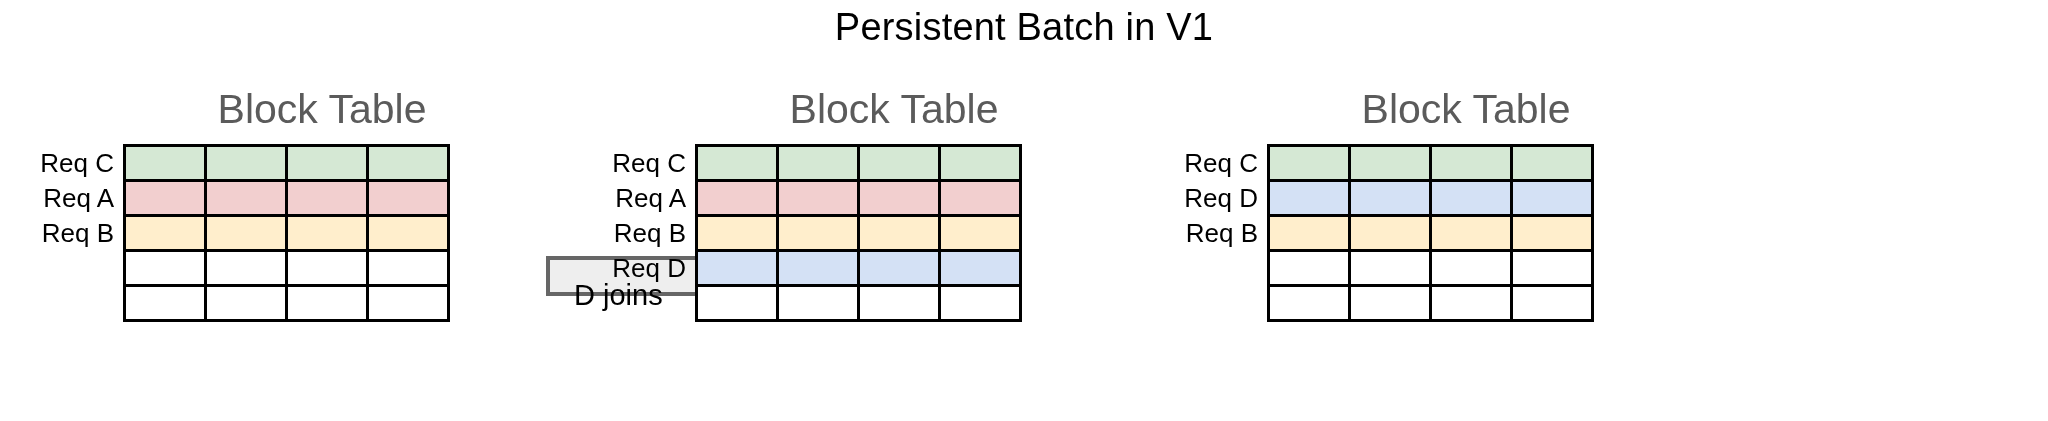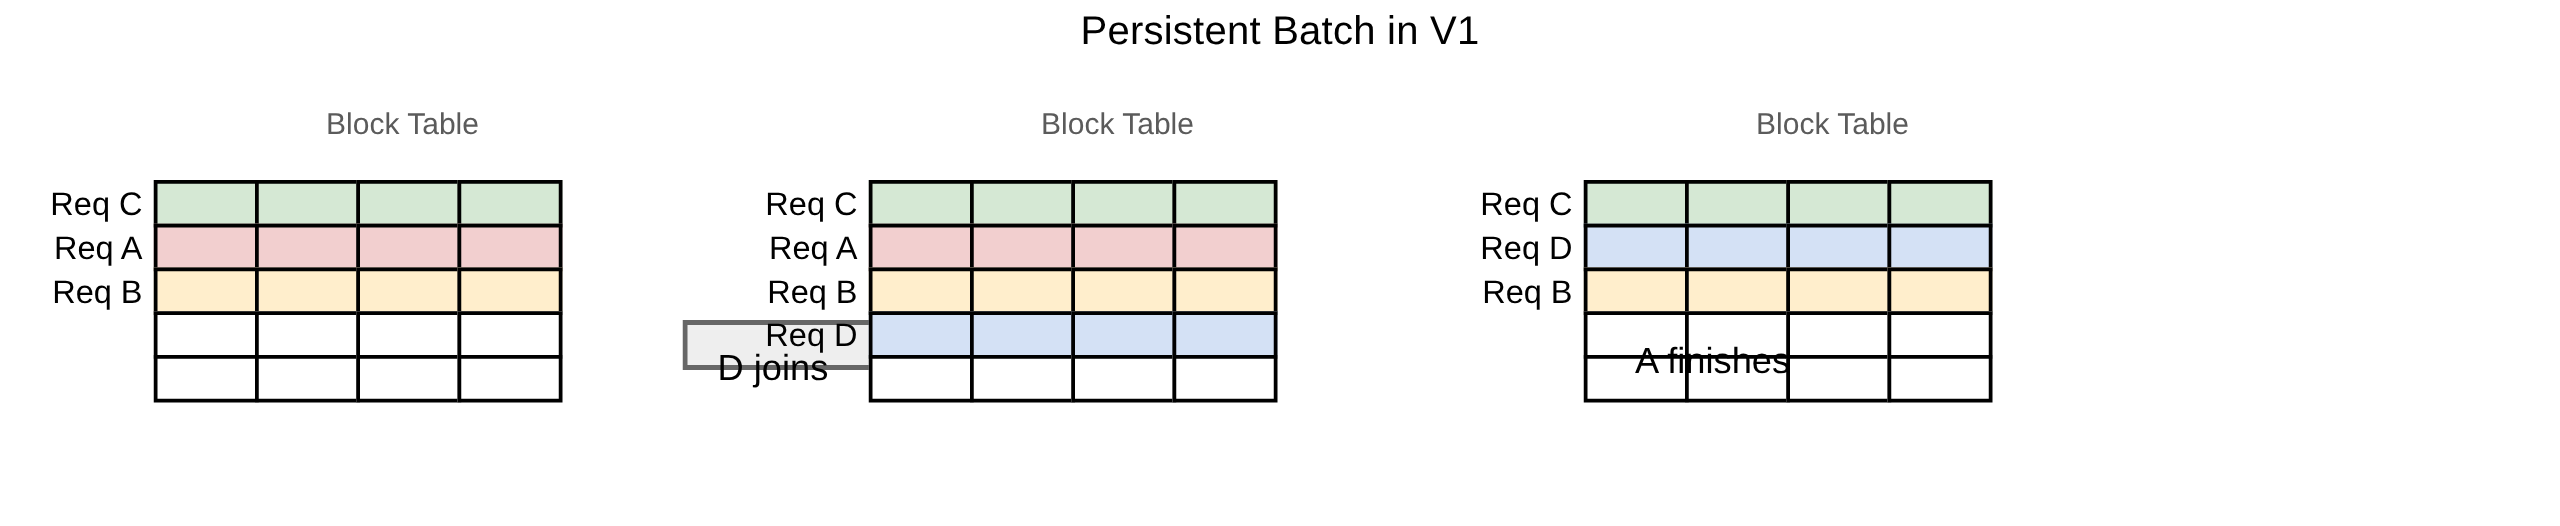--- a/index.html
+++ b/index.html
@@ -14,37 +14,37 @@
     font-family: "Liberation Sans", sans-serif;
     overflow: hidden;
   }
 
   #page-title {
     position: absolute;
     top: 6px;
     left: 0;
     width: 2048px;
     text-align: center;
-    font-size: 32px;
+    font-size: 38px;
     color: #000000;
     letter-spacing: 0.2px;
     white-space: nowrap;
   }
 
   .stage {
     position: absolute;
   }
 
   .table-caption {
     position: absolute;
     top: 0;
     left: 0;
     width: 100%;
     text-align: center;
-    font-size: 24px;
+    font-size: 41px;
     color: #5b5b5b;
     white-space: nowrap;
   }
 
   .table-wrap {
     position: absolute;
     top: 58px;
     left: 0;
     margin-left: 11px;
   }
@@ -193,21 +193,20 @@
       <div class="cell"></div>
     </div>
 
   </div>
 </div>
 
 <div class="arrow" style="left:1294px; top:236px; width:207px; height:70px;">
   <svg width="207" height="70" viewBox="0 0 207 70">
     <polygon points="2,16 158,16 158,2 204,35 158,68 158,52 2,52" fill="#eeeeee" stroke="#666666" stroke-width="4" stroke-linejoin="miter"></polygon>
   </svg>
-  <div class="arrow-label" style="margin-left:14px;">A finishes</div>
 </div>
 
 <div class="stage" style="left:1256px; top:86px; width:420px;">
   <div class="table-caption">Block Table</div>
   <div class="table-wrap">
 
     <div class="row">
       <div class="row-label">Req C</div>
       <div class="cell" style="background:#d5e8d4"></div>
       <div class="cell" style="background:#d5e8d4"></div>

